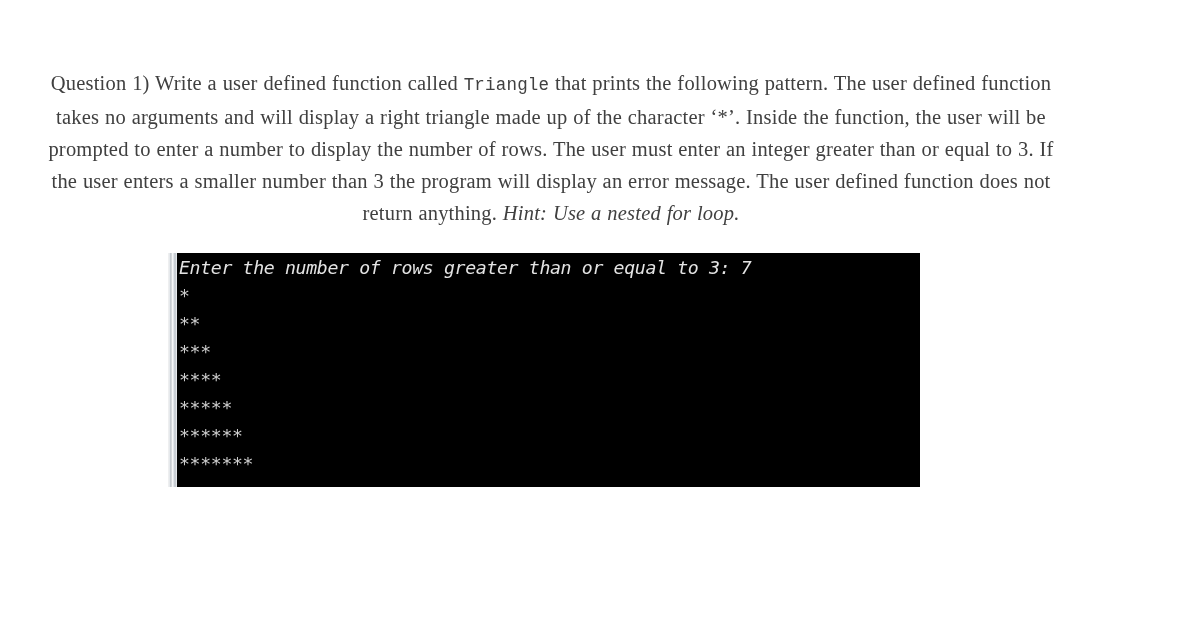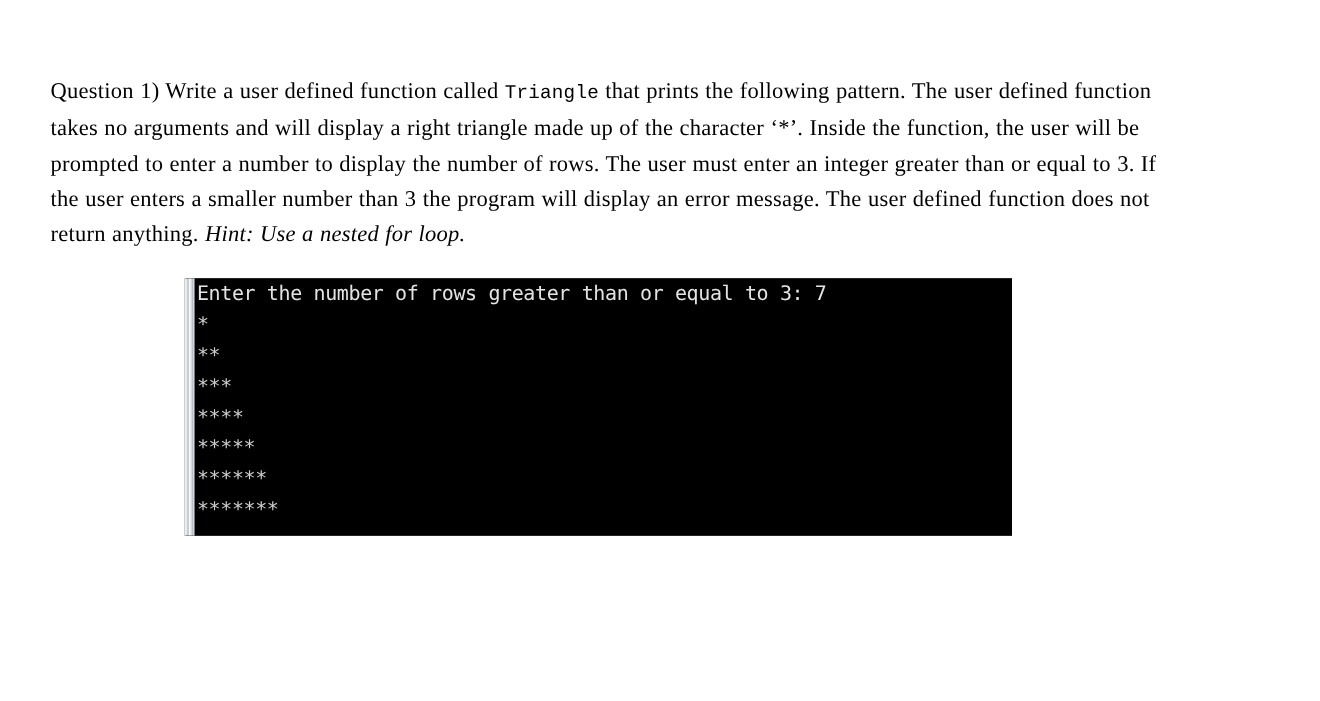--- a/index.html
+++ b/index.html
@@ -22,22 +22,22 @@
     position: absolute;
     left: 46px;
     top: 46px;
     width: 1010px;
   }
 
   #question-paragraph {
     font-family: "Liberation Serif", "DejaVu Serif", serif;
     font-size: 20.5px;
     line-height: 32.2px;
-    color: #000000;
-    text-align: left;
+    color: #404040;
+    text-align: center;
     letter-spacing: 0.01em;
     word-spacing: 0.02em;
   }
 
   .code-inline {
     font-family: "Liberation Mono", "DejaVu Sans Mono", monospace;
     font-size: 17.5px;
     letter-spacing: 0.2px;
   }
 
@@ -74,20 +74,21 @@
       #f4f6f8 9px
     );
   }
 
   #console-screen {
     flex: 1 1 auto;
     position: relative;
     background: #000000;
     padding: 1px 0 0 2px;
     box-sizing: border-box;
+    font-style: italic;
   }
 
   .console-line {
     font-family: "DejaVu Sans Mono", "Liberation Mono", monospace;
     font-size: 18.2px;
     line-height: 28px;
     color: #d9d9d9;
     white-space: pre;
     letter-spacing: -0.35px;
     height: 28px;

